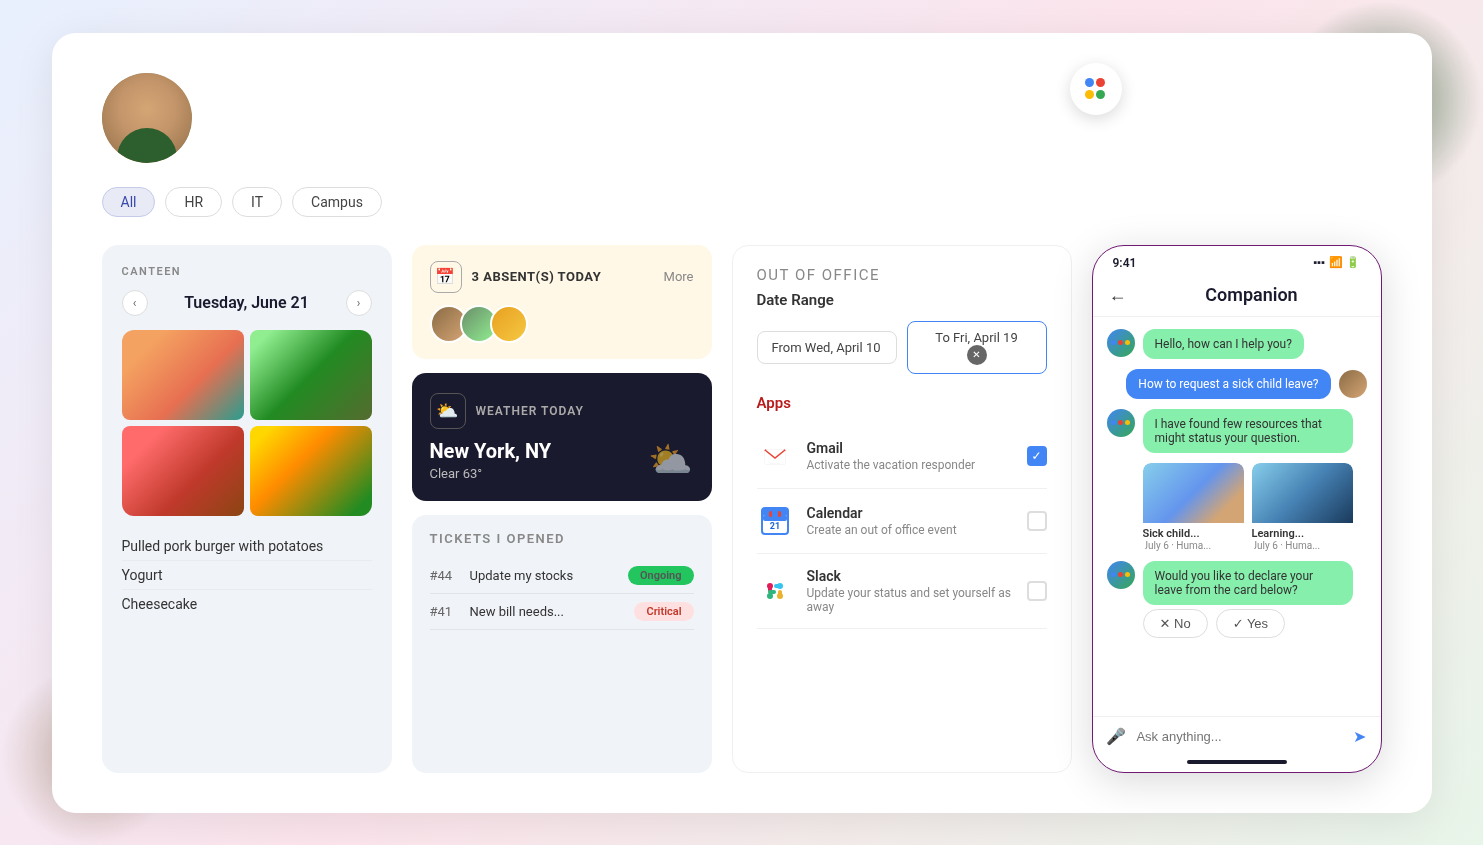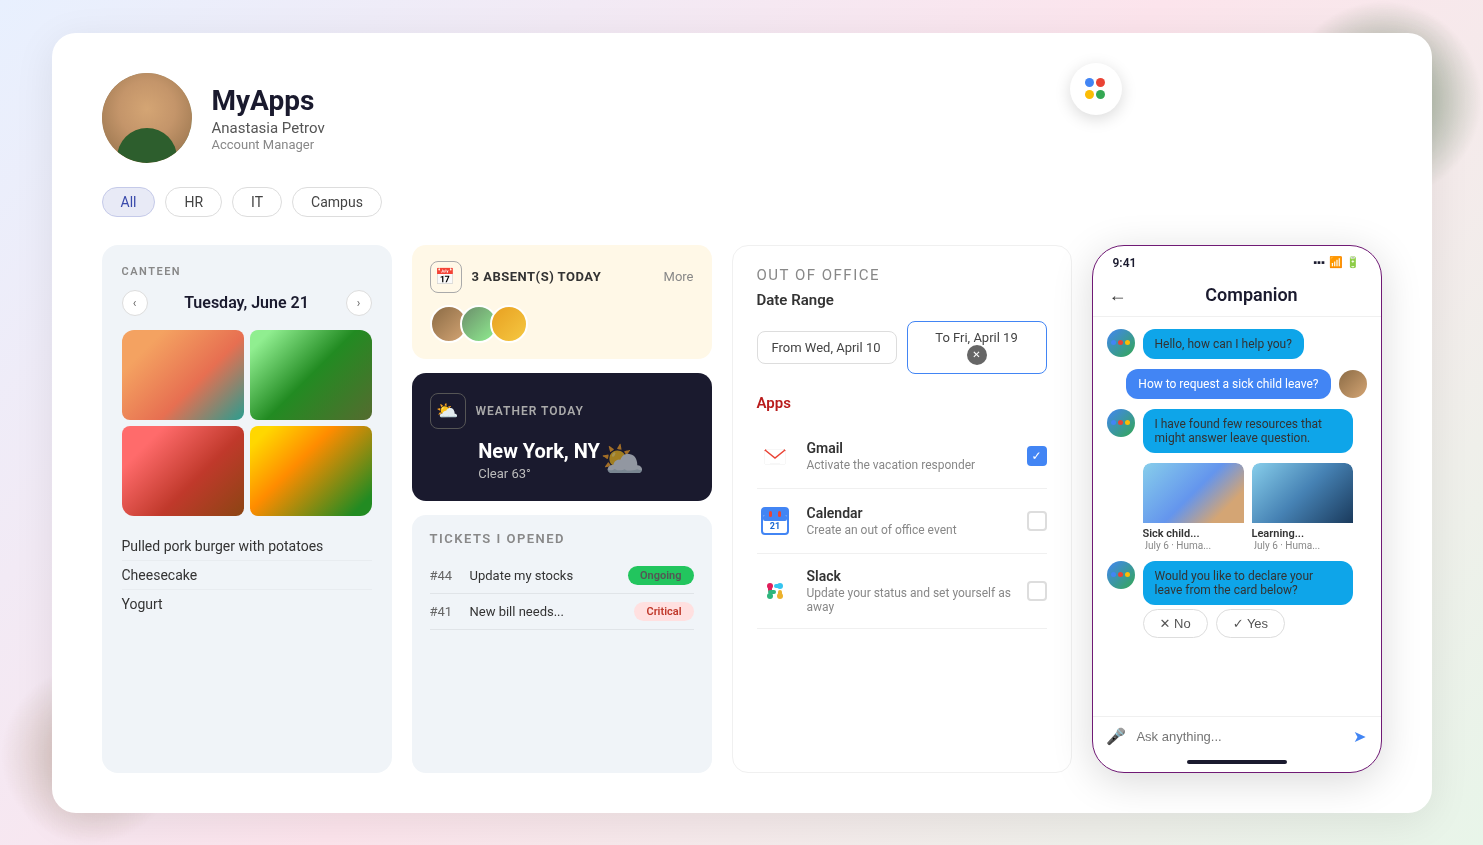--- a/index.html
+++ b/index.html
@@ -257,21 +257,21 @@
       font-size: 18px;
     }
     .weather-label {
       font-size: 12px;
       letter-spacing: 1px;
       color: #aaa;
       font-weight: 600;
     }
     .weather-content {
       display: flex;
-      justify-content: center;
+      justify-content: space-between;
       align-items: center;
       margin-top: 8px;
     }
     .weather-city {
       font-size: 20px;
       font-weight: 700;
     }
     .weather-desc {
       font-size: 13px;
       color: #bbb;
@@ -510,21 +510,21 @@
     }
     .bot-dot {
       width: 5px;
       height: 5px;
       border-radius: 50%;
     }
     .bot-dot-1 { background: #4285F4; }
     .bot-dot-2 { background: #EA4335; }
     .bot-dot-3 { background: #FBBC05; }
     .chat-bubble {
-      background: #0ea5e9;
+      background: #86efac;
       border-radius: 12px;
       padding: 8px 12px;
       font-size: 12px;
       color: #333;
       max-width: 210px;
     }
     .chat-bubble.user {
       background: #4285F4;
       color: white;
       margin-left: auto;
@@ -701,25 +701,20 @@
       <div class="gdot gdot-4"></div>
     </div>
   </div>
 
   <div class="header">
     <div class="avatar">
       <div class="avatar-face">
         <div class="avatar-body"></div>
       </div>
     </div>
-    <div class="user-info">
-      <div class="app-title">MyApps</div>
-      <div class="user-name">Anastasia Petrov</div>
-      <div class="user-role">Account Manager</div>
-    </div>
   </div>
 
   <div class="filter-tabs">
     <div class="filter-tab active">All</div>
     <div class="filter-tab">HR</div>
     <div class="filter-tab">IT</div>
     <div class="filter-tab">Campus</div>
   </div>
 
   <div class="content-grid">
@@ -731,22 +726,22 @@
         <div class="date-text">Tuesday, June 21</div>
         <div class="date-nav-btn">›</div>
       </div>
       <div class="food-images">
         <div class="food-img food-img-1"></div>
         <div class="food-img food-img-2"></div>
         <div class="food-img food-img-3"></div>
         <div class="food-img food-img-4"></div>
       </div>
       <div class="menu-item">Pulled pork burger with potatoes</div>
+      <div class="menu-item">Yogurt</div>
       <div class="menu-item">Cheesecake</div>
-      <div class="menu-item">Yogurt</div>
     </div>
 
     <div class="middle-panels">
 
       <div class="absent-card">
         <div class="absent-header">
           <div class="absent-title-row">
             <div class="calendar-icon-box">📅</div>
             <div class="absent-title">3 ABSENT(S) TODAY</div>
           </div>
@@ -893,21 +888,21 @@
 
         <div class="chat-bot-msg">
           <div class="bot-avatar">
             <div class="bot-dots">
               <div class="bot-dot bot-dot-1"></div>
               <div class="bot-dot bot-dot-2"></div>
               <div class="bot-dot bot-dot-3"></div>
             </div>
           </div>
           <div style="display:flex;flex-direction:column;gap:6px;">
-            <div class="chat-bubble">I have found few resources that might answer leave question.</div>
+            <div class="chat-bubble">I have found few resources that might status your question.</div>
             <div class="resource-cards">
               <div class="resource-card">
                 <div class="resource-img resource-img-1"></div>
                 <div class="resource-label">Sick child...</div>
                 <div class="resource-meta">July 6 · Huma...</div>
               </div>
               <div class="resource-card">
                 <div class="resource-img resource-img-2"></div>
                 <div class="resource-label">Learning...</div>
                 <div class="resource-meta">July 6 · Huma...</div>

